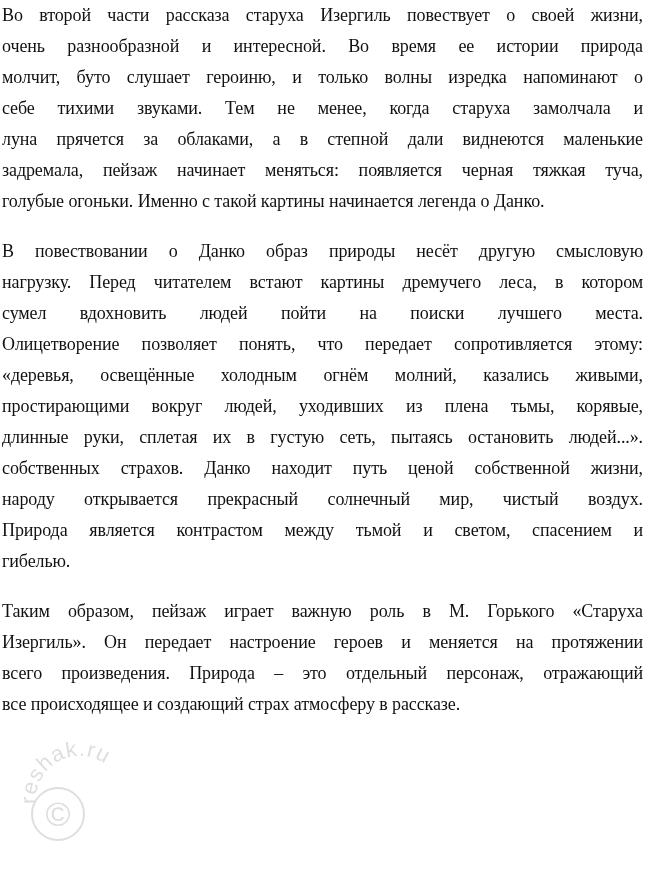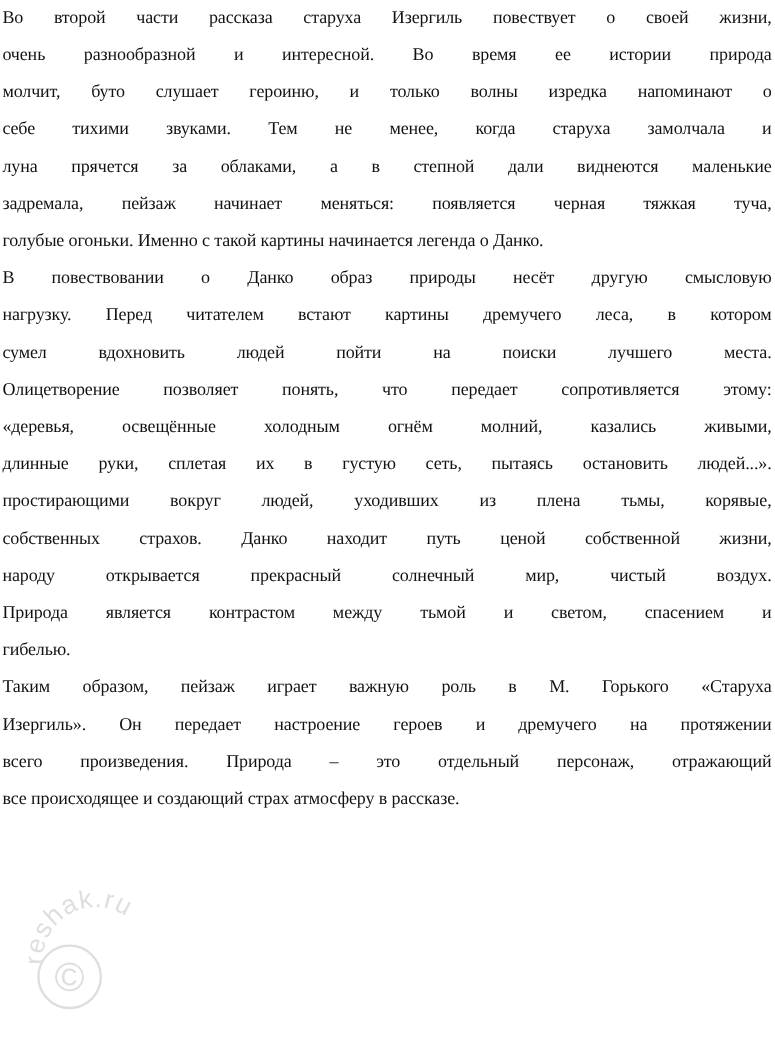--- a/index.html
+++ b/index.html
@@ -18,25 +18,25 @@
     .page {
       position: absolute;
       left: 2px;
       top: 0;
       width: 641px;
     }
     .para {
       margin: 0;
     }
     .para + .para {
-      margin-top: 0;
+      margin-top: 19px;
     }
     .line {
       display: block;
-      font-size: 15px;
+      font-size: 18px;
       line-height: 31px;
       height: 31px;
       white-space: nowrap;
       text-align: justify;
       text-align-last: justify;
       letter-spacing: -0.1px;
     }
     .line.last {
       text-align-last: left;
     }
@@ -68,31 +68,31 @@
     <span class="line">задремала, пейзаж начинает меняться: появляется черная тяжкая туча,</span>
     <span class="line last">голубые огоньки. Именно с такой картины начинается легенда о Данко.</span>
   </p>
 
   <p class="para">
     <span class="line">В повествовании о Данко образ природы несёт другую смысловую</span>
     <span class="line">нагрузку. Перед читателем встают картины дремучего леса, в котором</span>
     <span class="line">сумел вдохновить людей пойти на поиски лучшего места.</span>
     <span class="line">Олицетворение позволяет понять, что передает сопротивляется этому:</span>
     <span class="line">«деревья, освещённые холодным огнём молний, казались живыми,</span>
+    <span class="line">простирающими вокруг людей, уходивших из плена тьмы, корявые,</span>
     <span class="line">длинные руки, сплетая их в густую сеть, пытаясь остановить людей...».</span>
-    <span class="line">простирающими вокруг людей, уходивших из плена тьмы, корявые,</span>
     <span class="line">собственных страхов. Данко находит путь ценой собственной жизни,</span>
     <span class="line">народу открывается прекрасный солнечный мир, чистый воздух.</span>
     <span class="line">Природа является контрастом между тьмой и светом, спасением и</span>
     <span class="line last">гибелью.</span>
   </p>
 
   <p class="para">
     <span class="line">Таким образом, пейзаж играет важную роль в М. Горького «Старуха</span>
-    <span class="line">Изергиль». Он передает настроение героев и дремучего на протяжении</span>
+    <span class="line">Изергиль». Он передает настроение героев и меняется на протяжении</span>
     <span class="line">всего произведения. Природа – это отдельный персонаж, отражающий</span>
     <span class="line last">все происходящее и создающий страх атмосферу в рассказе.</span>
   </p>
 
 </div>
 
 <div class="watermark">
   <svg viewBox="0 0 120 120">
     <defs>
       <path id="wm-arc" d="M 18 62 A 44 44 0 0 1 102 40"></path>

